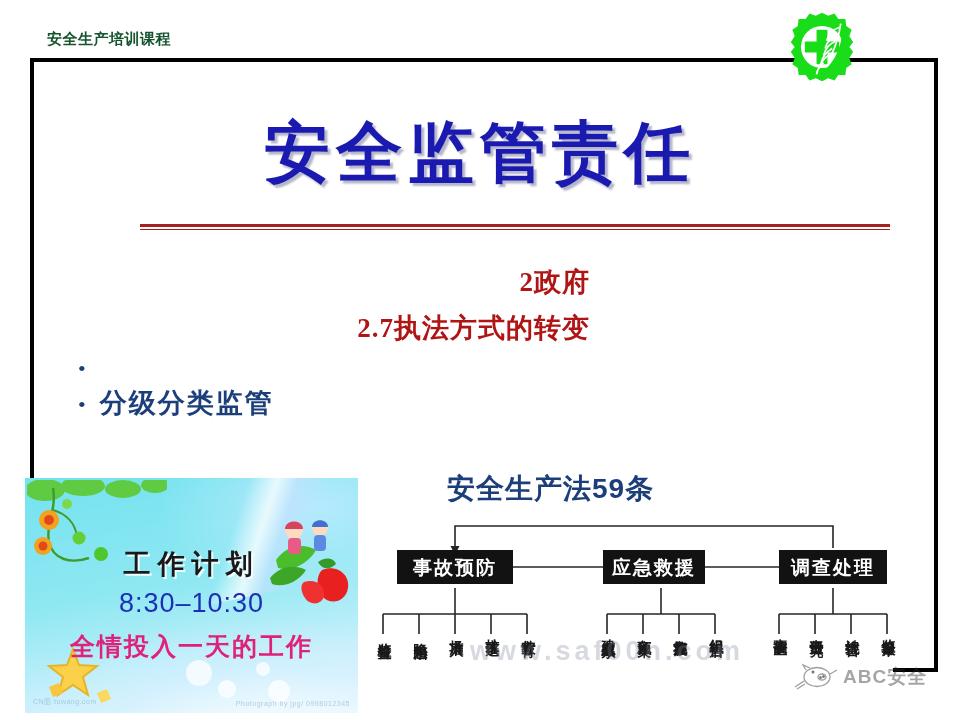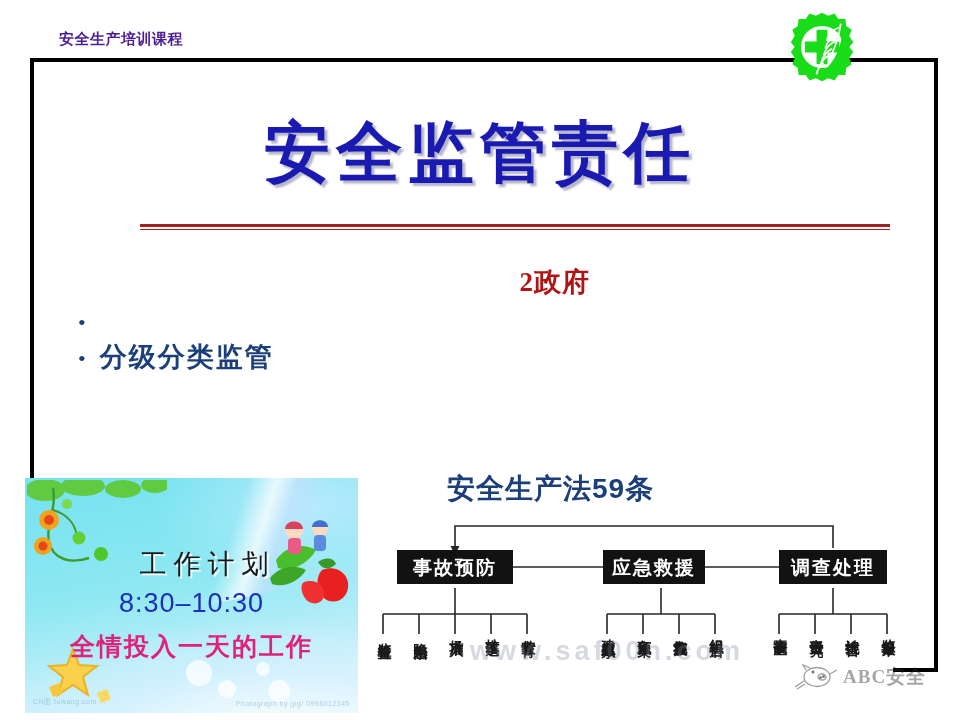--- a/index.html
+++ b/index.html
@@ -7,23 +7,23 @@
   body {
     font-family: "Liberation Serif", "DejaVu Serif", serif;
     background: #ffffff;
     position: relative;
     overflow: hidden;
   }
   .slide { position: absolute; inset: 0; background: #fff; }
 
   
   .header-label {
-    position: absolute; left: 59px; top: 30px;
+    position: absolute; left: 47px; top: 30px;
     font-family: "Liberation Serif", serif;
-    font-weight: bold; font-size: 15px; color: #4c1d95;
+    font-weight: bold; font-size: 15px; color: #14532d;
     letter-spacing: 0.5px; white-space: nowrap;
   }
 
   
   .frame-top { position: absolute; left: 30px; top: 58px; width: 908px; height: 4px; background: #000; }
   .frame-right { position: absolute; left: 934px; top: 58px; width: 4px; height: 614px; background: #000; }
   .frame-bottom-right { position: absolute; left: 893px; top: 668px; width: 45px; height: 4px; background: #000; }
   .frame-left { position: absolute; left: 30px; top: 58px; width: 4px; height: 421px; background: #000; }
 
   
@@ -75,24 +75,23 @@
     background: linear-gradient(120deg, rgba(255,255,255,0) 35%, rgba(255,255,255,0.75) 46%, rgba(200,225,255,0.6) 54%, rgba(255,255,255,0) 66%);
     transform: rotate(-12deg);
   }
   .pc-vine { position: absolute; left: 2px; top: 2px; width: 140px; height: 120px; }
   .pc-berry { position: absolute; right: 4px; top: 38px; width: 90px; height: 92px; }
   .pc-star { position: absolute; left: 18px; bottom: 6px; width: 80px; height: 62px; }
   .pc-bubbles { position: absolute; left: 150px; bottom: 2px; width: 120px; height: 60px; }
   .pc-title {
     position: absolute; left: 0; top: 68px; width: 100%;
     text-align: center; font-family: "Liberation Sans", sans-serif;
-    font-size: 27px; font-weight: normal; color: #19191b;
+    font-size: 27px; font-weight: bold; color: #19191b;
     letter-spacing: 7px;
     text-shadow: 2px 2px 0 rgba(255,255,255,0.85);
-    margin-left: 16px;
   }
   .pc-time {
     position: absolute; left: 0; top: 110px; width: 100%;
     text-align: center; font-family: "Liberation Sans", sans-serif;
     font-size: 27px; font-weight: normal; color: #1c2fb5;
     letter-spacing: 1px;
   }
   .pc-sub {
     position: absolute; left: 0; top: 152px; width: 100%;
     text-align: center; font-family: "Liberation Sans", sans-serif;
@@ -133,21 +132,21 @@
     font-family: "Liberation Sans", sans-serif;
     font-size: 27px; font-weight: bold; letter-spacing: 4px;
     color: rgba(120,130,150,0.30);
   }
 
   
   .brand-wm {
     position: absolute; left: 793px; top: 662px;
     display: flex; align-items: center; gap: 4px;
     color: rgba(40,40,40,0.42);
-    font-family: Liberation Serif, serif;
+    font-family: Liberation Sans, sans-serif;
     font-size: 19px; font-weight: bold; letter-spacing: 1px;
   }
   .brand-wm svg { display: block; }
 </style>
 </head>
 <body>
 
 <div class="slide">
 
   <div class="header-label">安全生产培训课程</div>
@@ -188,20 +187,21 @@
 
   <div class="title">安全监管责任</div>
   <div class="title-rule-wrap">
     <div class="title-rule-1"></div>
     <div class="title-rule-gap"></div>
     <div class="title-rule-2"></div>
   </div>
 
   <div class="body-block">
     <div class="head-line">2政府</div>
+    <div class="head-line">2.7执法方式的转变</div>
     <div class="bullet-row">
       <span class="bullet-dot">•</span>
     </div>
     <div class="bullet-row">
       <span class="bullet-dot">•</span>
       <span class="bullet-text">分级分类监管</span>
     </div>
   </div>
 
   <div class="photo-card">

